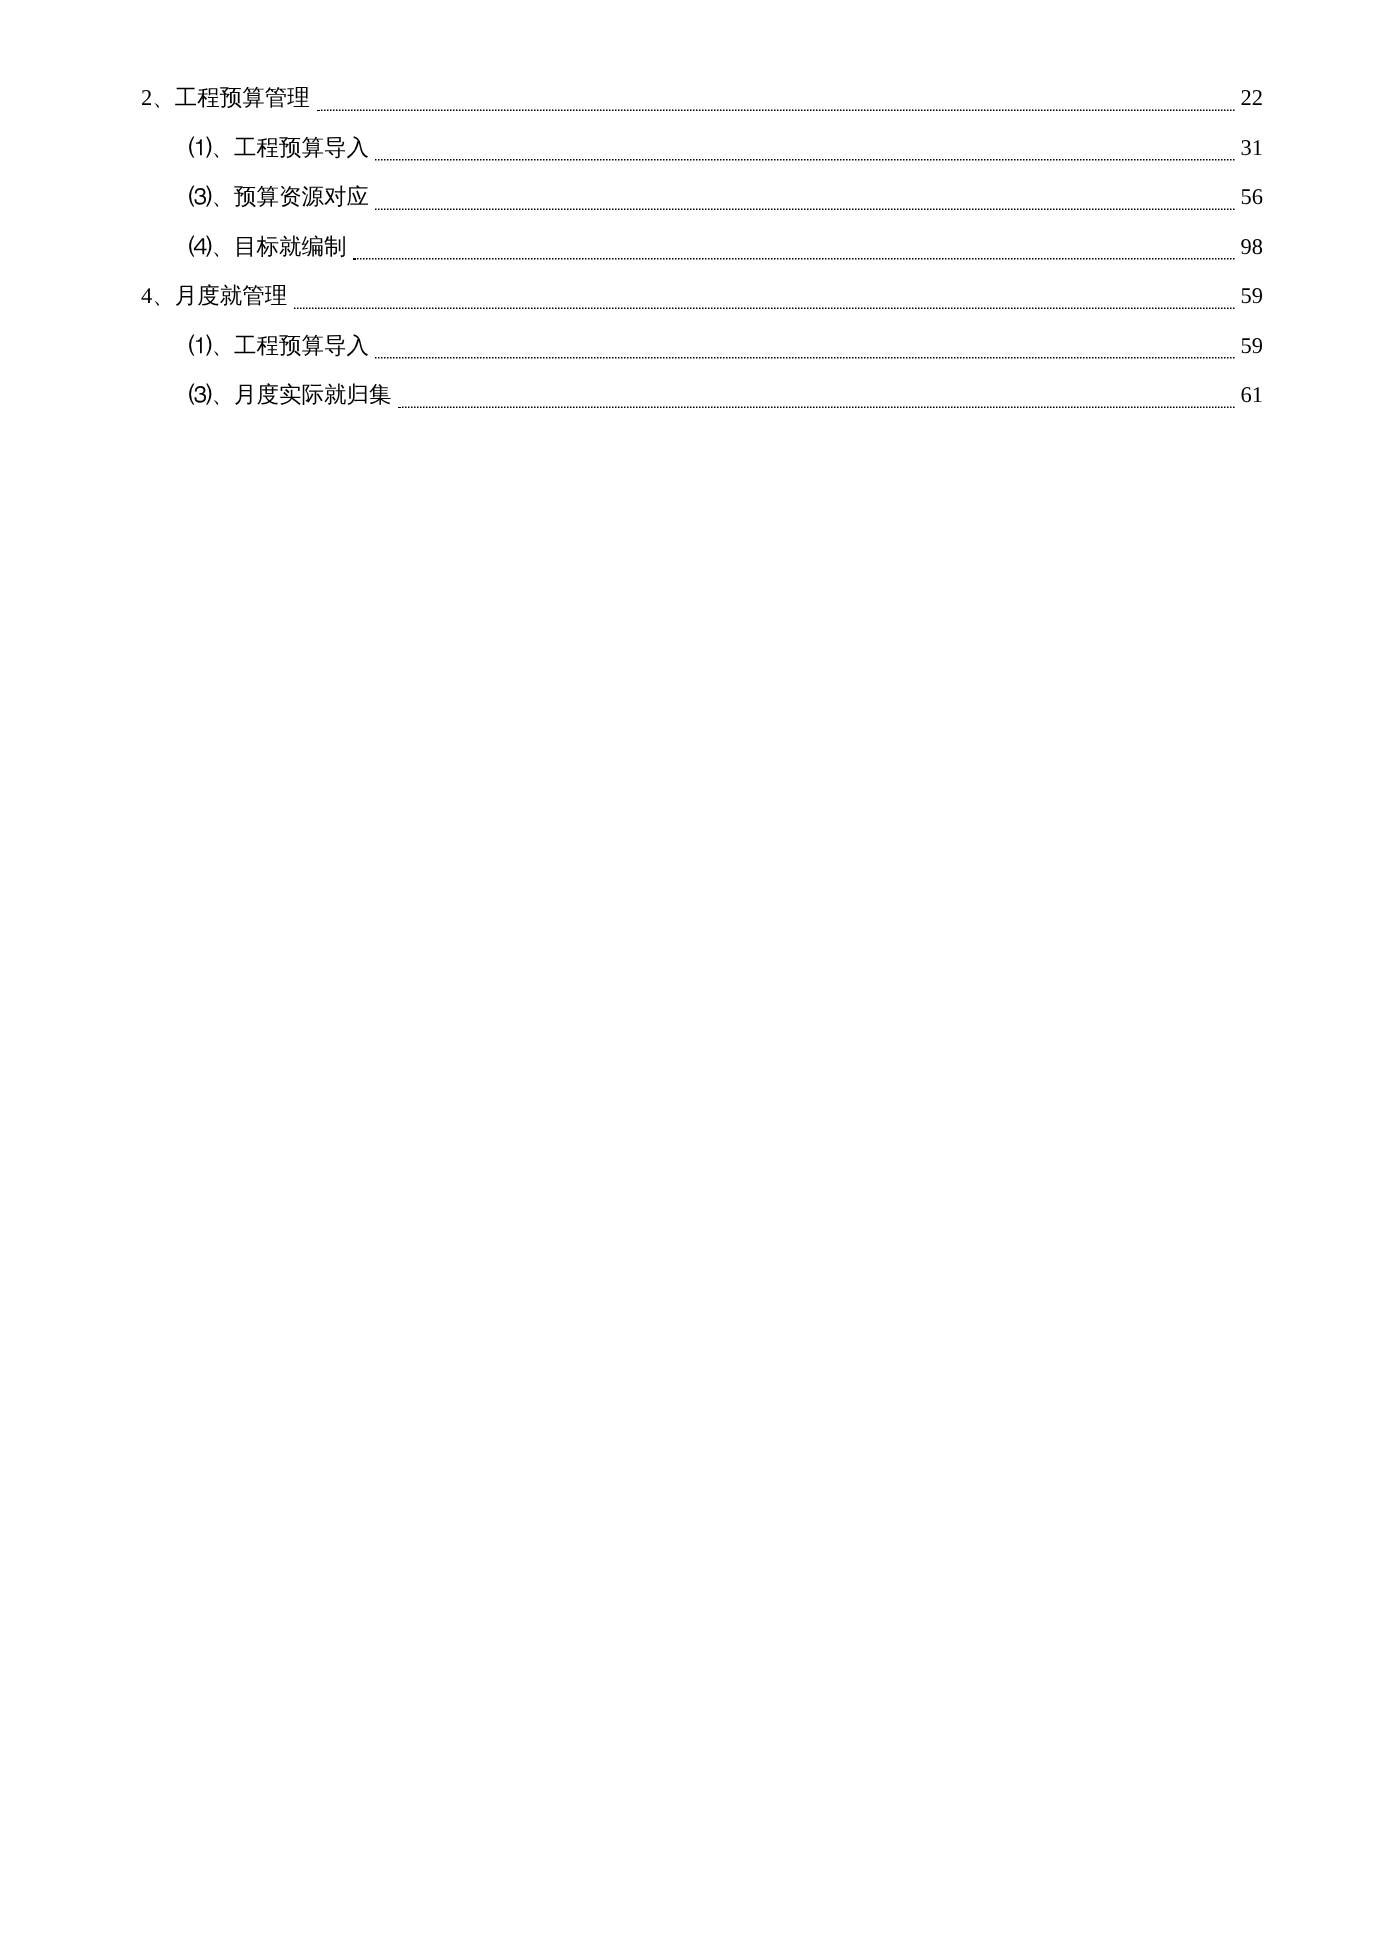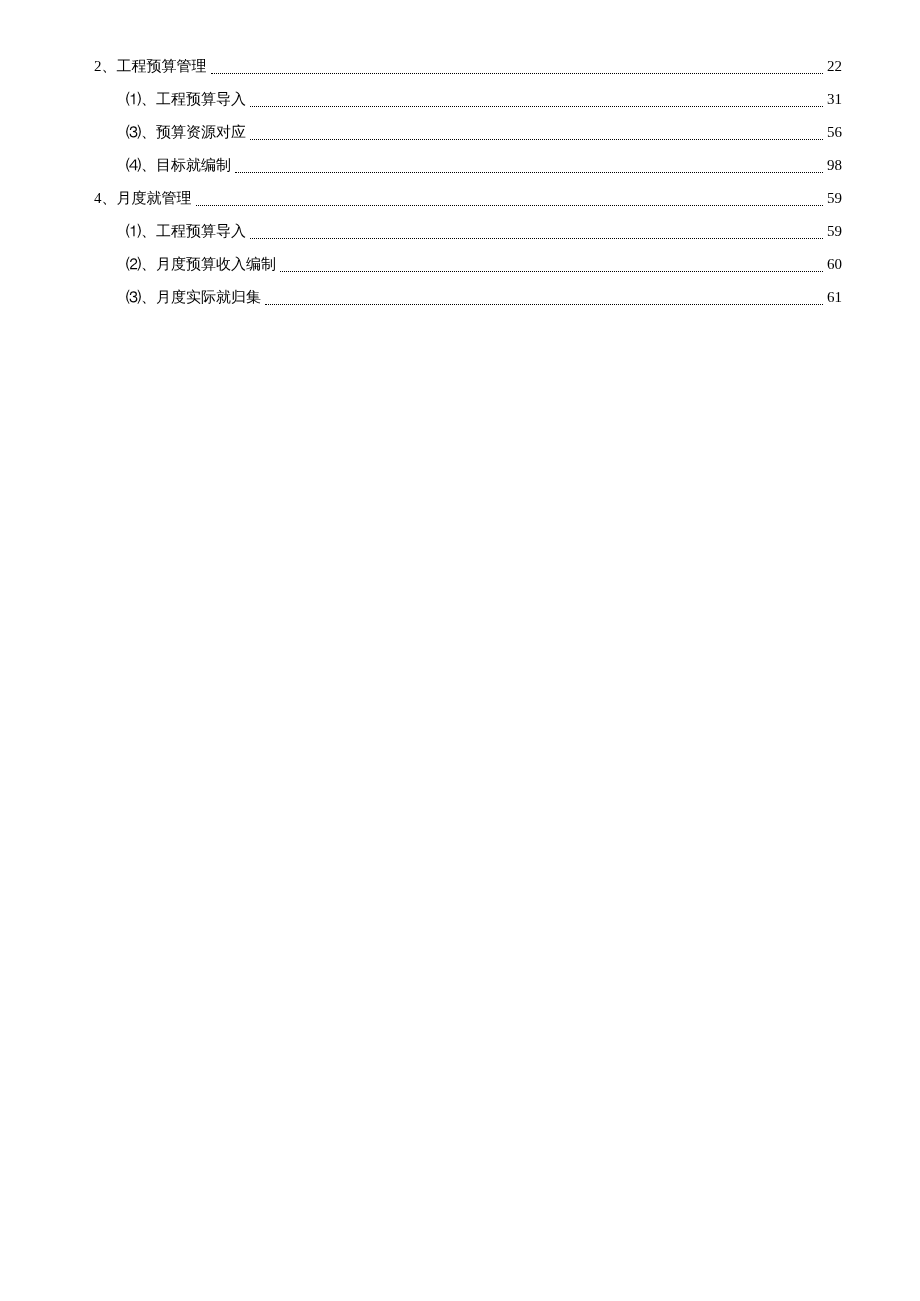--- a/index.html
+++ b/index.html
@@ -71,22 +71,17 @@
     <span class="toc-label">4、月度就管理</span>
     <span class="toc-dots"></span>
     <span class="toc-page">59</span>
   </div>
   <div class="toc-entry level-2">
     <span class="toc-label">⑴、工程预算导入</span>
     <span class="toc-dots"></span>
     <span class="toc-page">59</span>
   </div>
   <div class="toc-entry level-2">
-    <span class="toc-label">⑵、月度预算收入编制</span>
-    <span class="toc-dots"></span>
-    <span class="toc-page">60</span>
-  </div>
-  <div class="toc-entry level-2">
     <span class="toc-label">⑶、月度实际就归集</span>
     <span class="toc-dots"></span>
     <span class="toc-page">61</span>
   </div>
 </div>
 
 </body></html>

